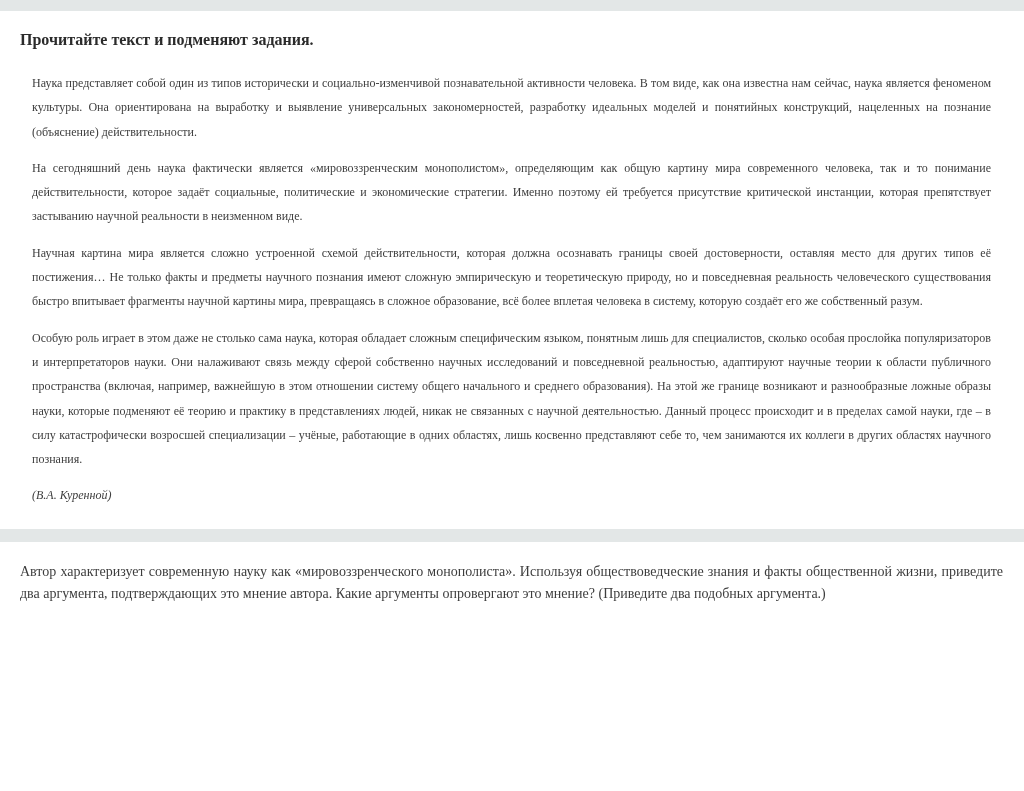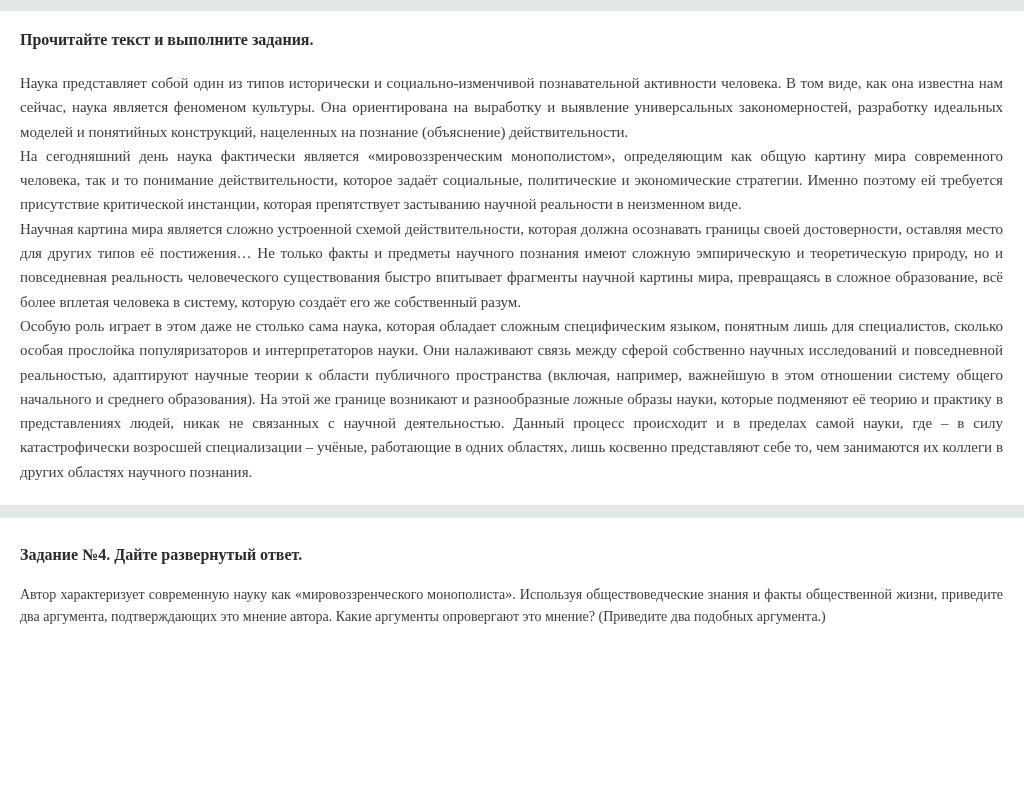--- a/index.html
+++ b/index.html
@@ -26,22 +26,22 @@
     margin: 19px 0 0 0;
     font-size: 16px;
     font-weight: bold;
     color: #2b2b2b;
     line-height: 20px;
   }
   .text-block {
     margin-top: 21px;
   }
   .text-block p {
-    margin: 0;
-    font-size: 15px;
+    margin: 12px;
+    font-size: 12px;
     line-height: 24.3px;
     text-align: justify;
     text-justify: inter-word;
   }
   .attribution {
     margin: 0;
     font-size: 16px;
     line-height: 24.3px;
     font-style: italic;
   }
@@ -66,28 +66,28 @@
     text-align: justify;
     text-justify: inter-word;
   }
 </style>
 </head>
 <body>
 
 <div class="top-bar"></div>
 
 <div class="content">
-  <h1 class="instruction-heading">Прочитайте текст и выполните задания.</h1>
+  <h1 class="instruction-heading">Прочитайте текст и подменяют задания.</h1>
 
   <div class="text-block">
     <p>Наука представляет собой один из типов исторически и социально-изменчивой познавательной активности человека. В том виде, как она известна нам сейчас, наука является феноменом культуры. Она ориентирована на выработку и выявление универсальных закономерностей, разработку идеальных моделей и понятийных конструкций, нацеленных на познание (объяснение) действительности.</p>
     <p>На сегодняшний день наука фактически является «мировоззренческим монополистом», определяющим как общую картину мира современного человека, так и то понимание действительности, которое задаёт социальные, политические и экономические стратегии. Именно поэтому ей требуется присутствие критической инстанции, которая препятствует застыванию научной реальности в неизменном виде.</p>
     <p>Научная картина мира является сложно устроенной схемой действительности, которая должна осознавать границы своей достоверности, оставляя место для других типов её постижения… Не только факты и предметы научного познания имеют сложную эмпирическую и теоретическую природу, но и повседневная реальность человеческого существования быстро впитывает фрагменты научной картины мира, превращаясь в сложное образование, всё более вплетая человека в систему, которую создаёт его же собственный разум.</p>
     <p>Особую роль играет в этом даже не столько сама наука, которая обладает сложным специфическим языком, понятным лишь для специалистов, сколько особая прослойка популяризаторов и интерпретаторов науки. Они налаживают связь между сферой собственно научных исследований и повседневной реальностью, адаптируют научные теории к области публичного пространства (включая, например, важнейшую в этом отношении систему общего начального и среднего образования). На этой же границе возникают и разнообразные ложные образы науки, которые подменяют её теорию и практику в представлениях людей, никак не связанных с научной деятельностью. Данный процесс происходит и в пределах самой науки, где – в силу катастрофически возросшей специализации – учёные, работающие в одних областях, лишь косвенно представляют себе то, чем занимаются их коллеги в других областях научного познания.</p>
+    <p class="attribution">(В.А. Куренной)</p>
   </div>
 </div>
 
 <div class="section-divider"></div>
 
 <div>
-  <h2 class="task-heading">Задание №4. Дайте развернутый ответ.</h2>
   <p class="task-body">Автор характеризует современную науку как «мировоззренческого монополиста». Используя обществоведческие знания и факты общественной жизни, приведите два аргумента, подтверждающих это мнение автора. Какие аргументы опровергают это мнение? (Приведите два подобных аргумента.)</p>
 </div>
 
 </body></html>

